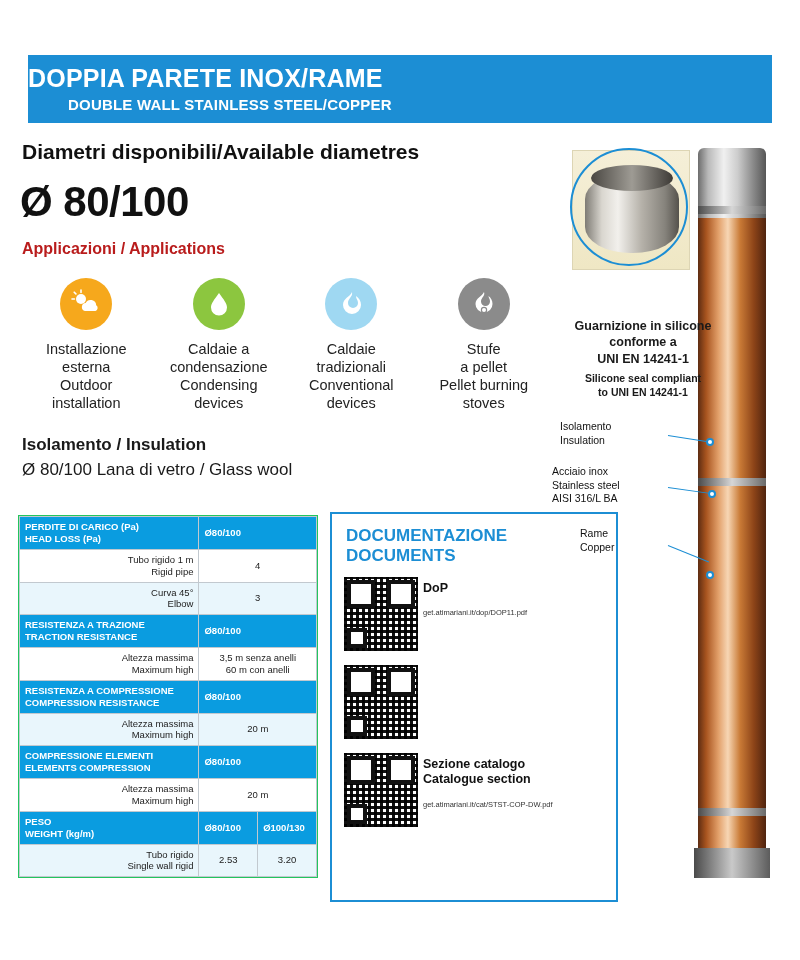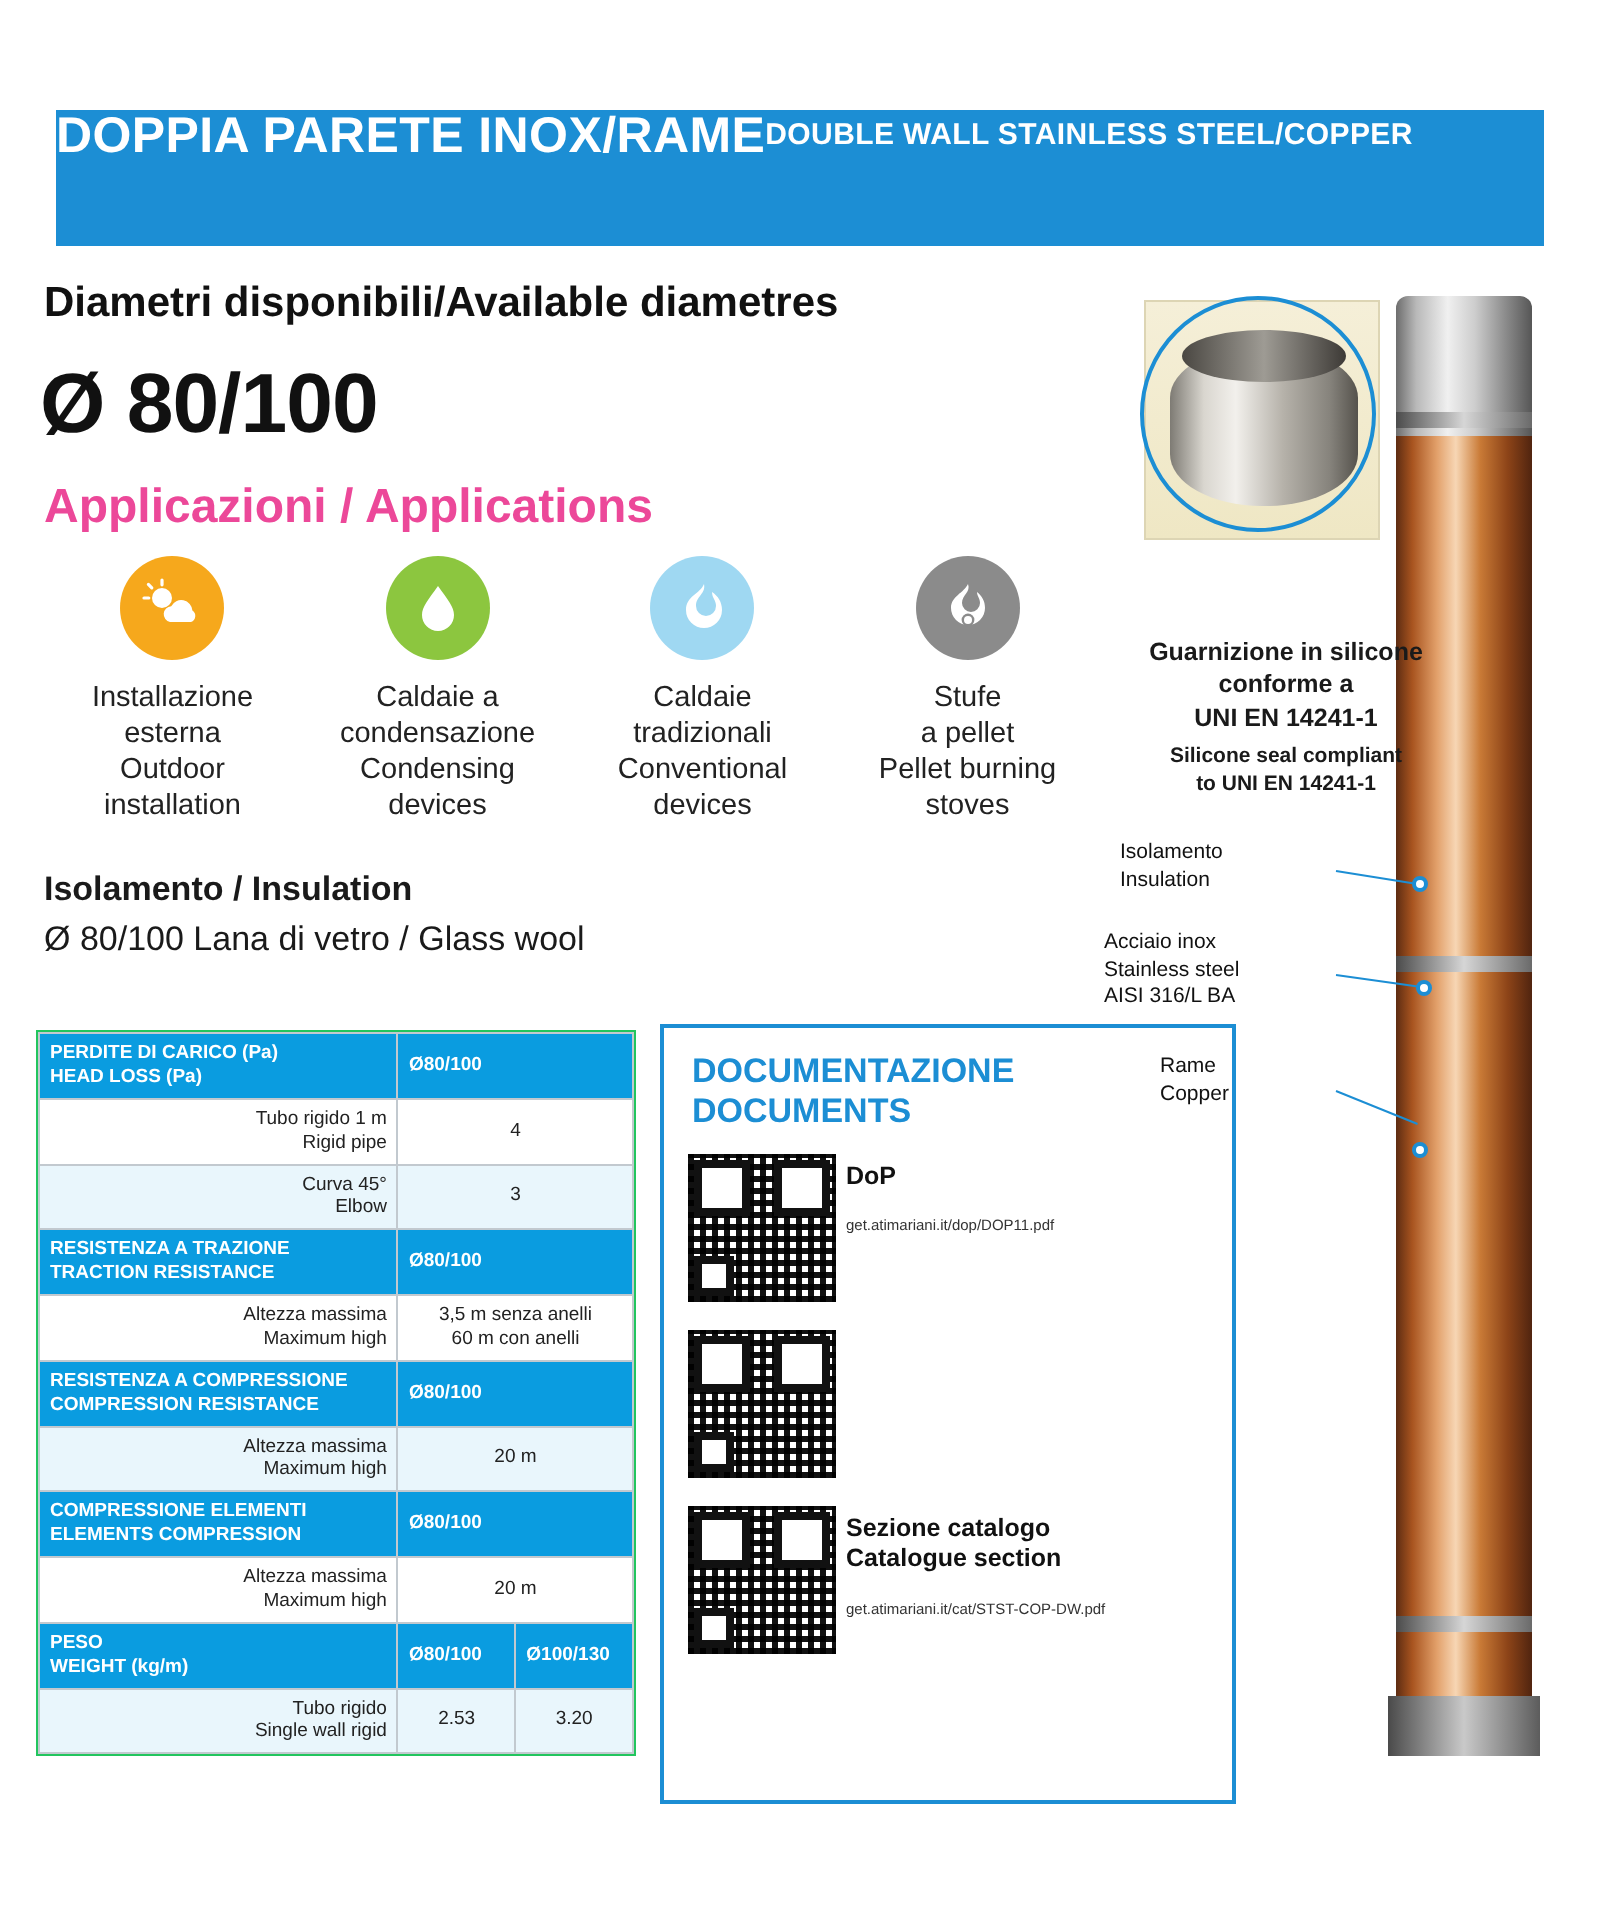--- a/index.html
+++ b/index.html
@@ -18,36 +18,37 @@
     background: #ffffff;
   }
 
   
   .banner {
     position: absolute;
     left: 28px; top: 55px;
     width: 744px; height: 68px;
     background: #1c8ed4;
     display: flex;
-    flex-direction: row;
-    justify-content: flex-start;
+    flex-direction: column;
+    justify-content: center;
   }
   .banner-title {
     color: #ffffff;
     font-size: 25px;
     font-weight: bold;
     letter-spacing: 0.2px;
     line-height: 1.05;
   }
   .banner-sub {
     color: #ffffff;
     font-size: 15px;
     font-weight: bold;
     letter-spacing: 0.2px;
     margin-top: 4px;
+    margin-left: 40px;
   }
 
   
   .diam-label {
     position: absolute;
     left: 22px; top: 140px;
     font-size: 21px;
     font-weight: bold;
     color: #111;
   }
@@ -57,23 +58,23 @@
     font-size: 42px;
     font-weight: bold;
     color: #111;
     letter-spacing: -0.5px;
   }
 
   
   .apps-title {
     position: absolute;
     left: 22px; top: 240px;
-    font-size: 24px;
-    font-weight: bold;
-    color: #ec4899;
+    font-size: 16px;
+    font-weight: bold;
+    color: #b91c1c;
   }
   .apps-row {
     position: absolute;
     left: 20px; top: 278px;
     width: 530px;
     display: flex;
     gap: 0px;
   }
   .app {
     width: 133px;

